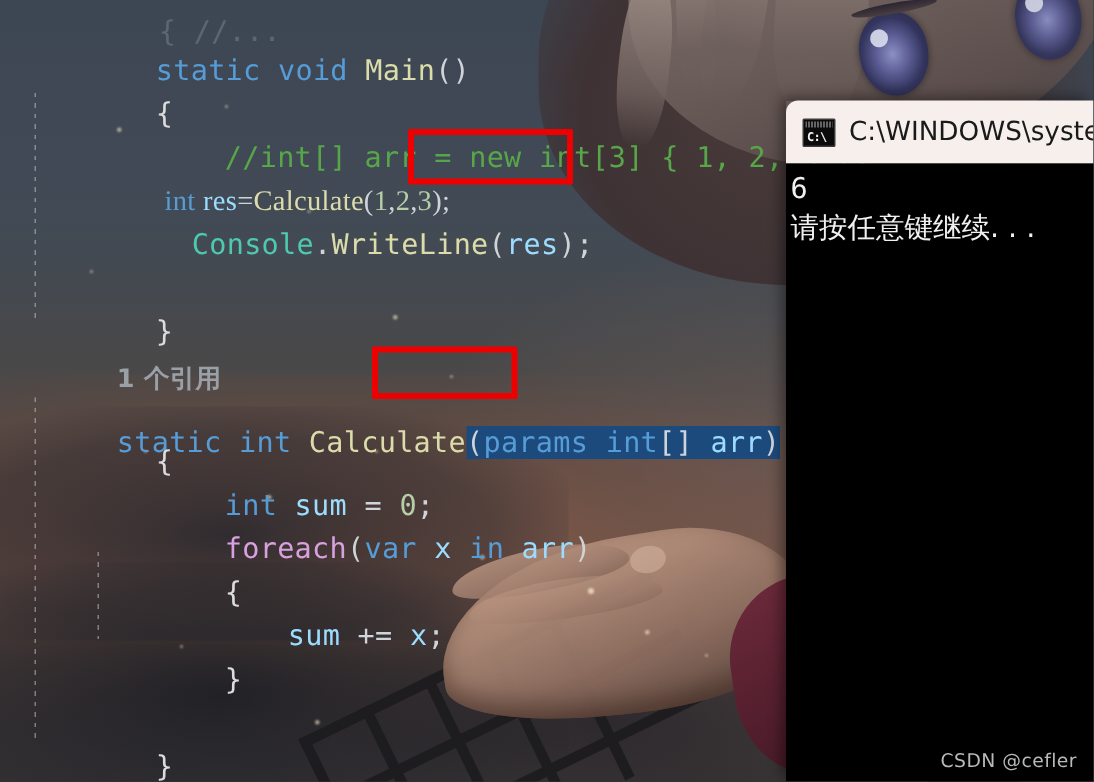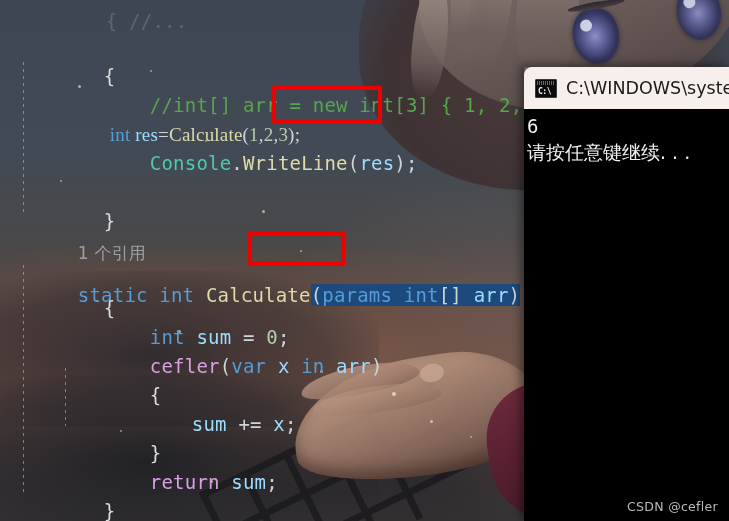--- a/index.html
+++ b/index.html
@@ -278,76 +278,76 @@
   <div class="indent-guide" style="left:23px; top:62px; height:150px;"></div>
   <div class="indent-guide" style="left:23px; top:265px; height:230px;"></div>
   <div class="indent-guide" style="left:65px; top:368px; height:58px;"></div>
 
   <div class="editor">
 
     <div class="line" style="top:-22px; opacity:.22;">
       <span class="punc" style="margin-left:36px;">{ //...</span>
     </div>
 
+    <div class="line" style="top:4px;">
+      <span style="margin-left:34px;"><span class="kw">static</span><span class="punc"> </span><span class="kw">void</span><span class="punc"> </span><span class="fn">Main</span><span class="punc">()</span></span>
+    </div>
 
     <div class="line" style="top:33px;">
       <span class="brace" style="margin-left:34px;">{</span>
     </div>
 
     <div class="line" style="top:62px;">
       <span class="cmt" style="margin-left:80px;">//int[] arr = new int[3] { 1, 2, 3 };</span>
     </div>
 
     <div class="line" style="top:91px;font-family:Liberation Serif, serif;">
       <span style="margin-left:80px;"><span class="kw">int</span><span class="punc"> </span><span class="ident">res</span><span class="punc">=</span><span class="fn">Calculate</span><span class="punc">(</span><span class="num">1</span><span class="punc">,</span><span class="num">2</span><span class="punc">,</span><span class="num">3</span><span class="punc">);</span></span>
     </div>
 
     <div class="line" style="top:120px;">
-      <span style="margin-left:80px;"><span class="type">Console</span><span class="punc">.</span><span class="fn">WriteLine</span><span class="punc">(</span><span class="ident">res</span><span class="punc">);</span></span>
+      <span style="margin-left:58px;"><span class="type">Console</span><span class="punc">.</span><span class="fn">WriteLine</span><span class="punc">(</span><span class="ident">res</span><span class="punc">);</span></span>
     </div>
 
     <div class="line" style="top:178px;">
       <span class="brace" style="margin-left:34px;">}</span>
     </div>
 
     <div class="line" style="top:209px;">
-      <span class="lens" style="margin-left:8px;">1 个引用</span>
+      <span class="lens" style="margin-left:8px;font-weight:bold;">1 个引用</span>
     </div>
 
     <div class="line" style="top:252px;">
       <span style="margin-left:8px;"><span class="kw">static</span><span class="punc"> </span><span class="kw">int</span><span class="punc"> </span><span class="fn">Calculate</span><span class="sel"><span class="punc">(</span><span class="kw">params</span><span class="punc"> </span><span class="kw">int</span><span class="punc">[] </span><span class="ident">arr</span><span class="punc">)</span></span></span>
     </div>
 
     <div class="line" style="top:265px;">
       <span class="brace" style="margin-left:34px;">{</span>
     </div>
 
     <div class="line" style="top:294px;">
       <span style="margin-left:80px;"><span class="kw">int</span><span class="punc"> </span><span class="ident">sum</span><span class="punc"> = </span><span class="num">0</span><span class="punc">;</span></span>
     </div>
 
     <div class="line" style="top:323px;">
-      <span style="margin-left:80px;"><span class="kwc">cefler</span><span class="punc">(</span><span class="kw">var</span><span class="punc"> </span><span class="ident">x</span><span class="punc"> </span><span class="kw">in</span><span class="punc"> </span><span class="ident">arr</span><span class="punc">)</span></span>
+      <span style="margin-left:80px;"><span class="kwc">foreach</span><span class="punc">(</span><span class="kw">var</span><span class="punc"> </span><span class="ident">x</span><span class="punc"> </span><span class="kw">in</span><span class="punc"> </span><span class="ident">arr</span><span class="punc">)</span></span>
     </div>
 
     <div class="line" style="top:352px;">
       <span class="brace" style="margin-left:80px;">{</span>
     </div>
 
     <div class="line" style="top:381px;">
       <span style="margin-left:122px;margin-top:44px;"><span class="ident">sum</span><span class="punc"> += </span><span class="ident">x</span><span class="punc">;</span></span>
     </div>
 
     <div class="line" style="top:410px;">
       <span class="brace" style="margin-left:80px;">}</span>
     </div>
 
-    <div class="line" style="top:439px;">
-      <span style="margin-left:80px;"><span class="kwc">return</span><span class="punc"> </span><span class="ident">sum</span><span class="punc">;</span></span>
-    </div>
 
     <div class="line" style="top:468px;">
       <span class="brace" style="margin-left:34px;">}</span>
     </div>
   </div>
 
   <div class="annot" style="left:272px; top:86px; width:110px; height:37px;"></div>
   <div class="annot" style="left:248px; top:231px; width:97px; height:35px;"></div>
 
   <div class="console">

